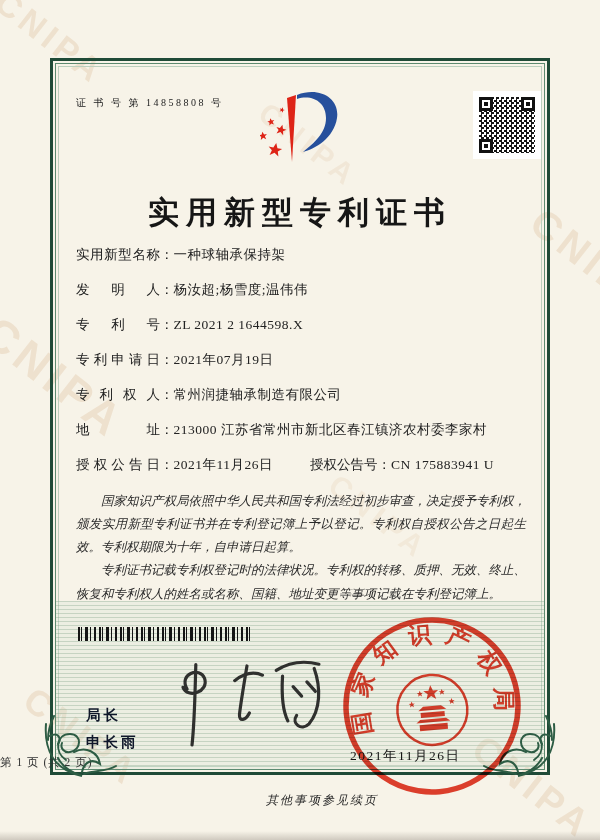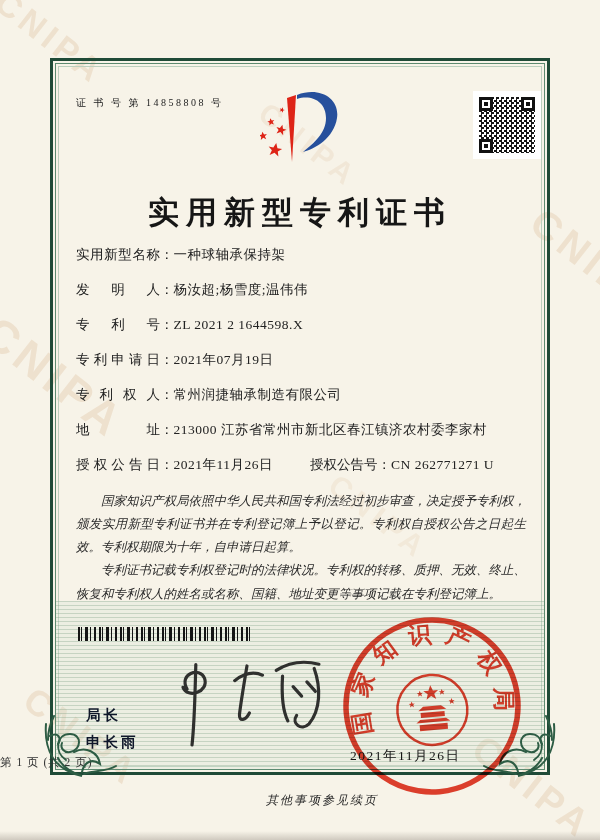--- a/index.html
+++ b/index.html
@@ -159,21 +159,21 @@
     </div>
     <div class="frow">
       <span class="flabel">专利权人</span><span>：</span><span class="fvalue">常州润捷轴承制造有限公司</span>
     </div>
     <div class="frow">
       <span class="flabel">地址</span><span>：</span><span class="fvalue">213000 江苏省常州市新北区春江镇济农村委李家村</span>
     </div>
     <div class="frow">
       <span class="flabel">授权公告日</span><span>：</span><span class="fvalue">2021年11月26日</span>
       <span class="grant2">
-        <span>授权公告号</span><span>：</span><span class="fvalue">CN 262771271 U</span>
+        <span>授权公告号</span><span>：</span><span class="fvalue">CN 175883941 U</span>
       </span>
     </div>
   </div>
 
   <div class="paras">
     <p>国家知识产权局依照中华人民共和国专利法经过初步审查，决定授予专利权，颁发实用新型专利证书并在专利登记簿上予以登记。专利权自授权公告之日起生效。专利权期限为十年，自申请日起算。</p>
     <p>专利证书记载专利权登记时的法律状况。专利权的转移、质押、无效、终止、恢复和专利权人的姓名或名称、国籍、地址变更等事项记载在专利登记簿上。</p>
   </div>
 
   <div class="barcode"></div>

